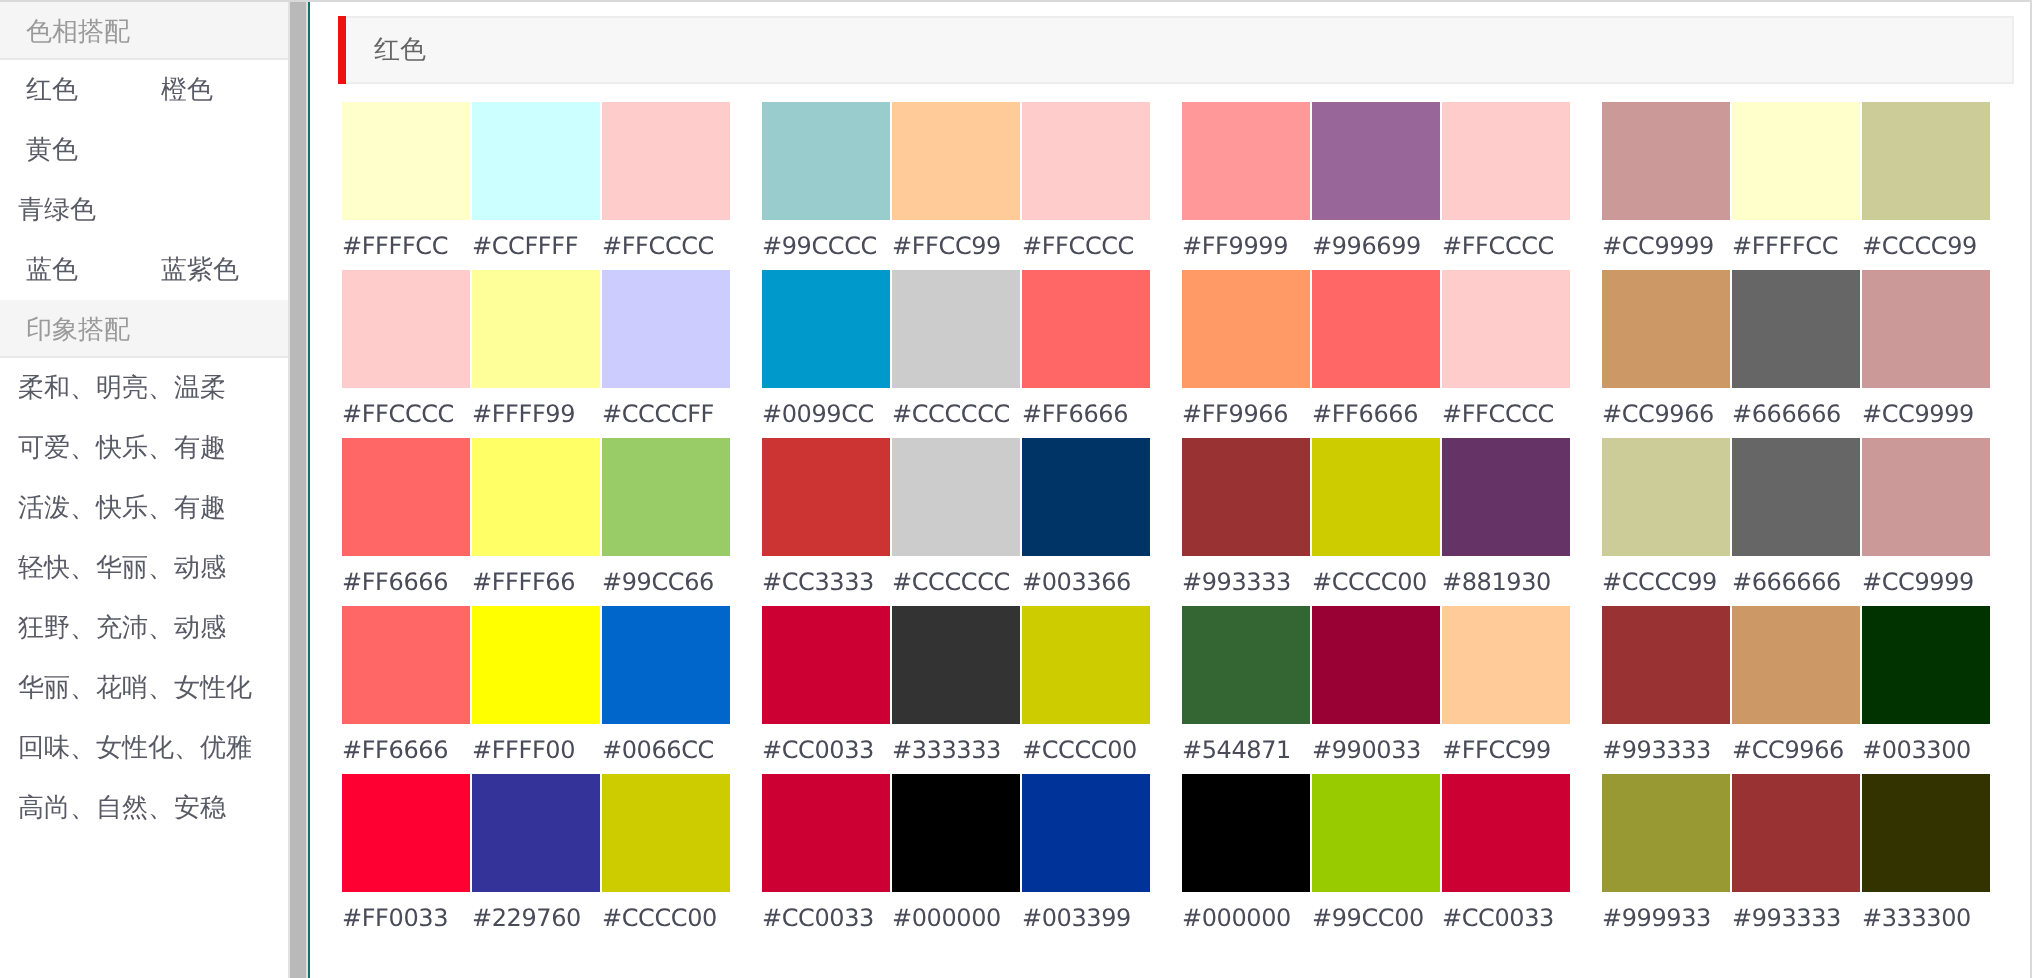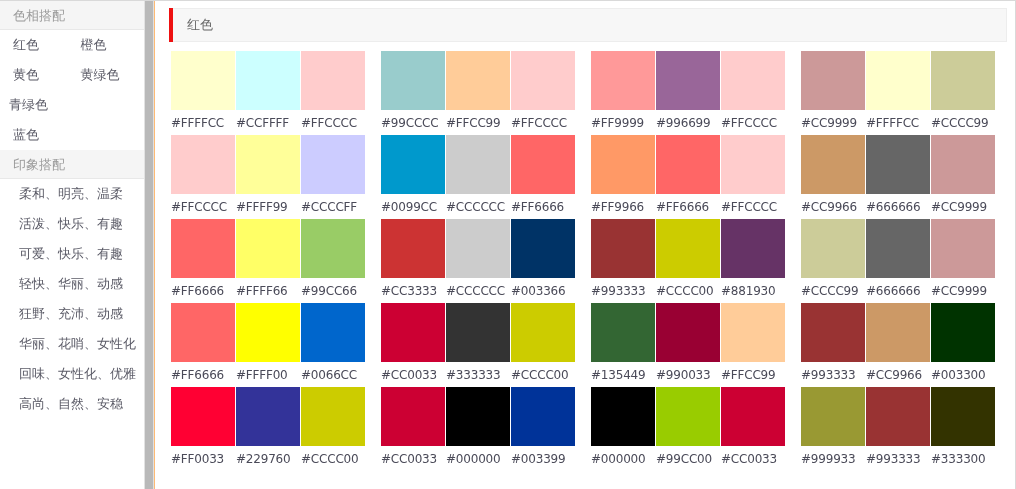--- a/index.html
+++ b/index.html
@@ -15,21 +15,21 @@
     font-size: 13px;
     color: #555555;
   }
   .app {
     position: relative;
     width: 1016px;
     height: 489px;
     display: flex;
     box-sizing: border-box;
     border-top: 1px solid #d9d9d9;
-    background: #fdba74;
+    background: #0f766e;
   }
 
   
   .sidebar {
     position: relative;
     width: 145px;
     height: 488px;
     box-sizing: border-box;
     background: #ffffff;
     border-right: 1px solid #e2e2e2;
@@ -59,21 +59,21 @@
     font-size: 13px;
     line-height: 30px;
     white-space: nowrap;
     cursor: pointer;
   }
   .col-a { width: 72px; padding-left: 13px; box-sizing: border-box; }
   .col-b { width: 73px; padding-left: 9px; box-sizing: border-box; font-family: Liberation Serif, serif; }
   .side-row-full {
     height: 30px;
     line-height: 30px;
-    padding-left: 19px;
+    padding-left: 9px;
     box-sizing: border-box;
     white-space: nowrap;
   }
 
   
   .scroll-track {
     position: absolute;
     left: 145px;
     top: 0;
     width: 9px;
@@ -183,47 +183,47 @@
             <span class="side-link">红色</span>
           </div>
         <div class="col-b">
             <span class="side-link">橙色</span>
           </div>
       </div>
       <div class="side-row">
         <div class="col-a">
             <span class="side-link">黄色</span>
           </div>
-        <div class="col-b">
-            <span class="side-link">黄绿色</span>
-          </div>
       </div>
       <div class="side-row">
         <div class="col-b">
             <span class="side-link">青绿色</span>
           </div>
       </div>
       <div class="side-row">
         <div class="col-a">
             <span class="side-link">蓝色</span>
           </div>
+        <div class="col-b">
+            <span class="side-link">蓝紫色</span>
+          </div>
       </div>
     </div>
 
     <div class="side-section-header">印象搭配</div>
 
     <div class="side-rows">
       <div class="side-row-full">
           <span class="side-link">柔和、明亮、温柔</span>
         </div>
       <div class="side-row-full">
+          <span class="side-link">可爱、快乐、有趣</span>
+        </div>
+      <div class="side-row-full">
           <span class="side-link">活泼、快乐、有趣</span>
-        </div>
-      <div class="side-row-full">
-          <span class="side-link">可爱、快乐、有趣</span>
         </div>
       <div class="side-row-full">
           <span class="side-link">轻快、华丽、动感</span>
         </div>
       <div class="side-row-full">
           <span class="side-link">狂野、充沛、动感</span>
         </div>
       <div class="side-row-full">
           <span class="side-link">华丽、花哨、女性化</span>
         </div>
@@ -412,21 +412,21 @@
             <span class="hex-label">#881930</span>
           </div>
         </div>
         <div class="palette-row">
           <div class="swatch-strip">
             <div class="swatch" style="background-color: rgb(51, 102, 51);"></div>
             <div class="swatch" style="background-color: rgb(153, 0, 51);"></div>
             <div class="swatch" style="background-color: rgb(255, 204, 153);"></div>
           </div>
           <div class="hex-strip">
-            <span class="hex-label">#135449</span>
+            <span class="hex-label">#544871</span>
             <span class="hex-label">#990033</span>
             <span class="hex-label">#FFCC99</span>
           </div>
         </div>
         <div class="palette-row">
           <div class="swatch-strip">
             <div class="swatch" style="background-color: rgb(0, 0, 0);"></div>
             <div class="swatch" style="background-color: rgb(153, 204, 0);"></div>
             <div class="swatch" style="background-color: rgb(204, 0, 51);"></div>
           </div>

